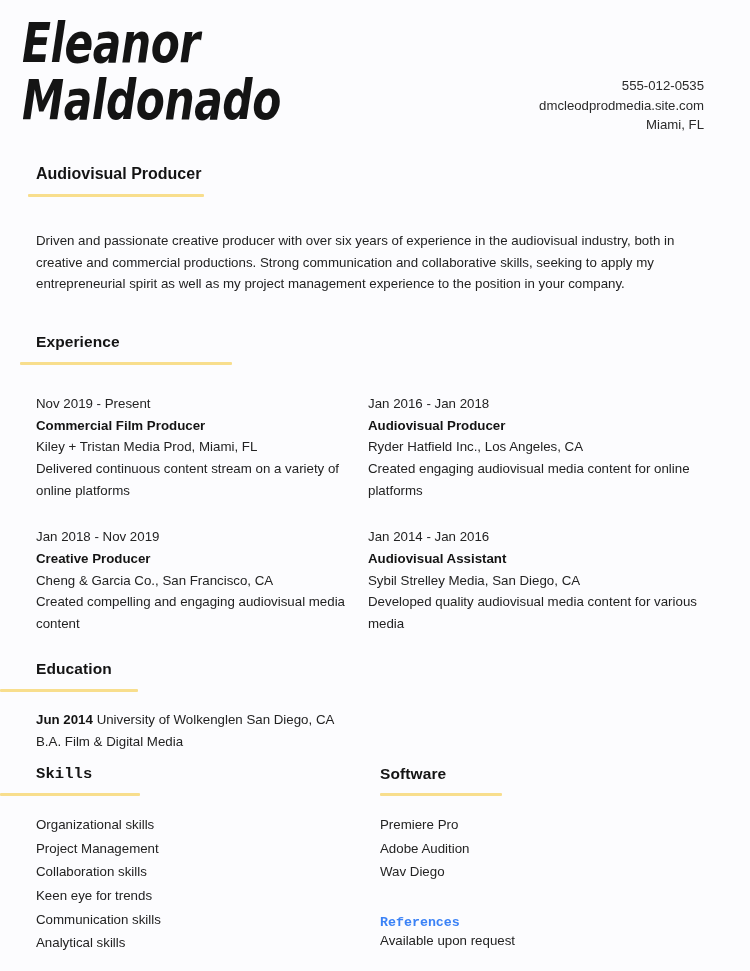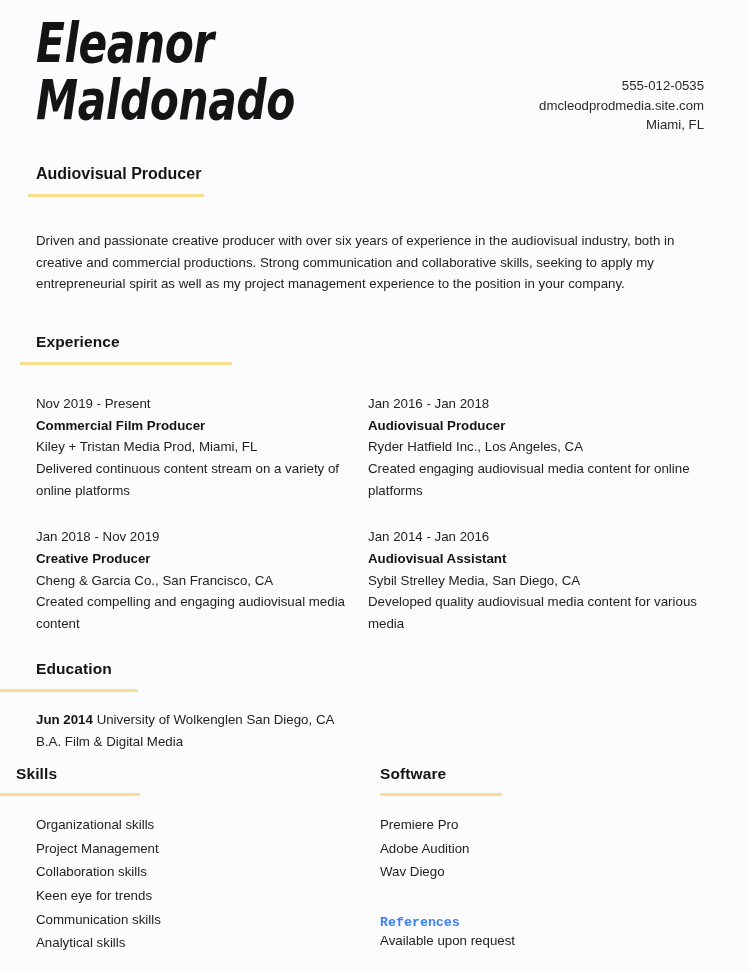--- a/index.html
+++ b/index.html
@@ -24,21 +24,21 @@
 
   
   .header {
     position: relative;
     padding: 18px 46px 0 36px;
     height: 152px;
     box-sizing: border-box;
   }
   .name-block {
     position: absolute;
-    left: 36px;
+    left: 22px;
     top: 14px;
     width: 430px;
   }
   .name-line {
     font-family: "DejaVu Sans Condensed", "Liberation Sans Narrow", "Liberation Sans", sans-serif;
     font-weight: 700;
     font-style: italic;
     font-size: 56px;
     line-height: 1.02;
     letter-spacing: -0.5px;
@@ -141,21 +141,21 @@
   .lower {
     position: absolute;
     left: 0;
     top: 765px;
     width: 750px;
   }
   .lower-cols {
     display: grid;
     grid-template-columns: 368px 382px;
   }
-  .skills-col .sec-head { padding-left: 16px; }
+  .skills-col .sec-head { padding-left: 36px; font-family: Liberation Mono, monospace; }
   .skills-rule { width: 140px; margin-top: 10px; }
   .software-col .sec-head { padding-left: 12px; }
   .software-rule { width: 122px; margin-top: 10px; margin-left: 12px; }
 
   .list {
     margin-top: 17px;
     font-size: 13.3px;
     line-height: 1.78;
     color: #232323;
   }

